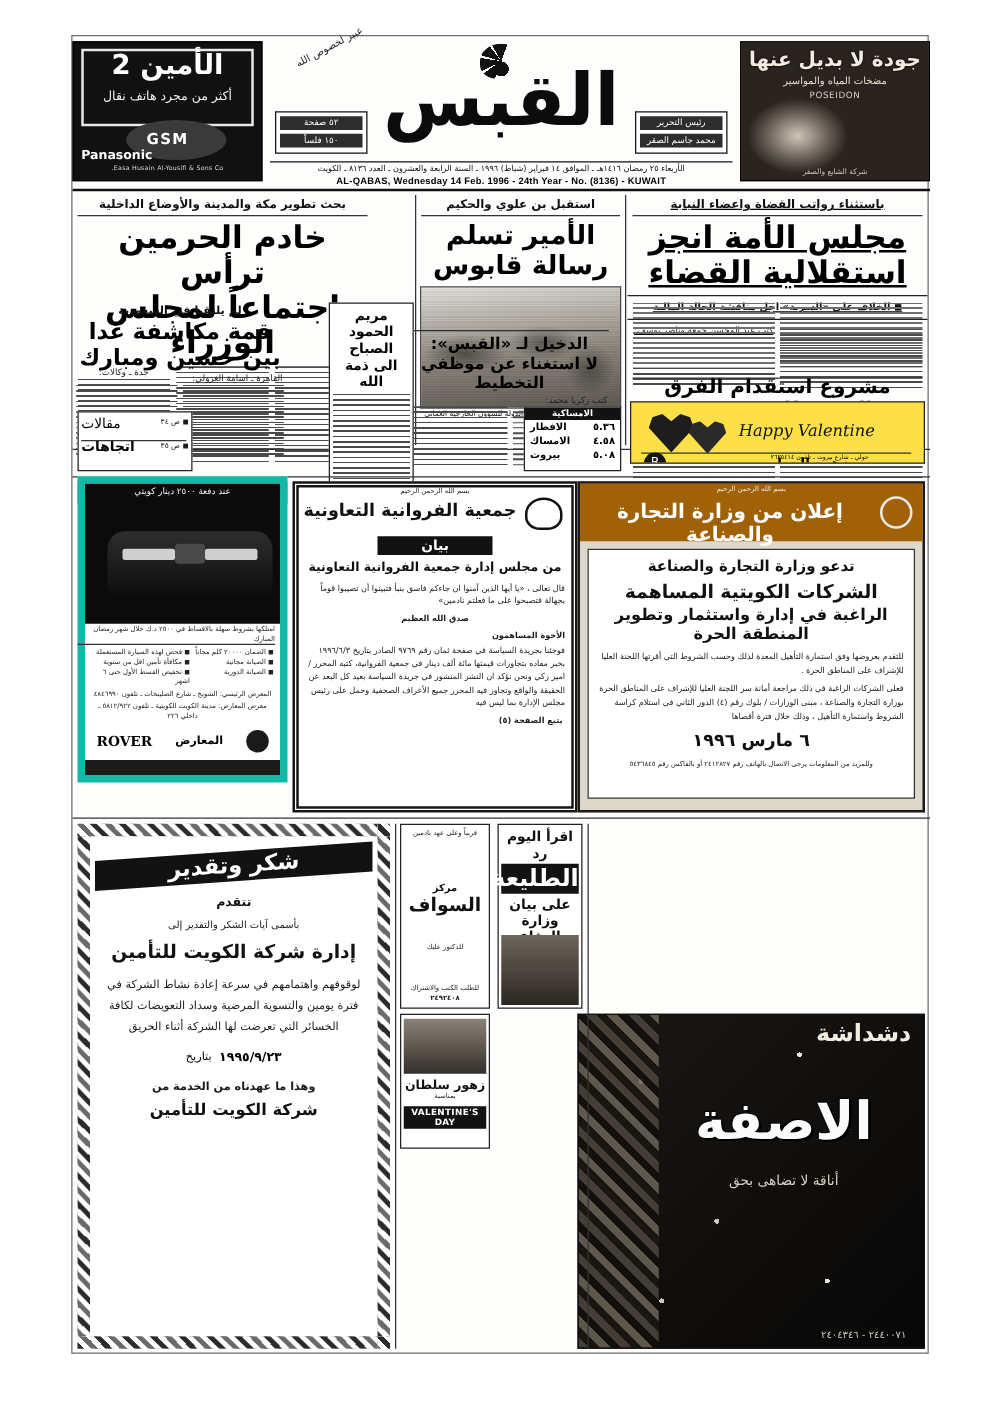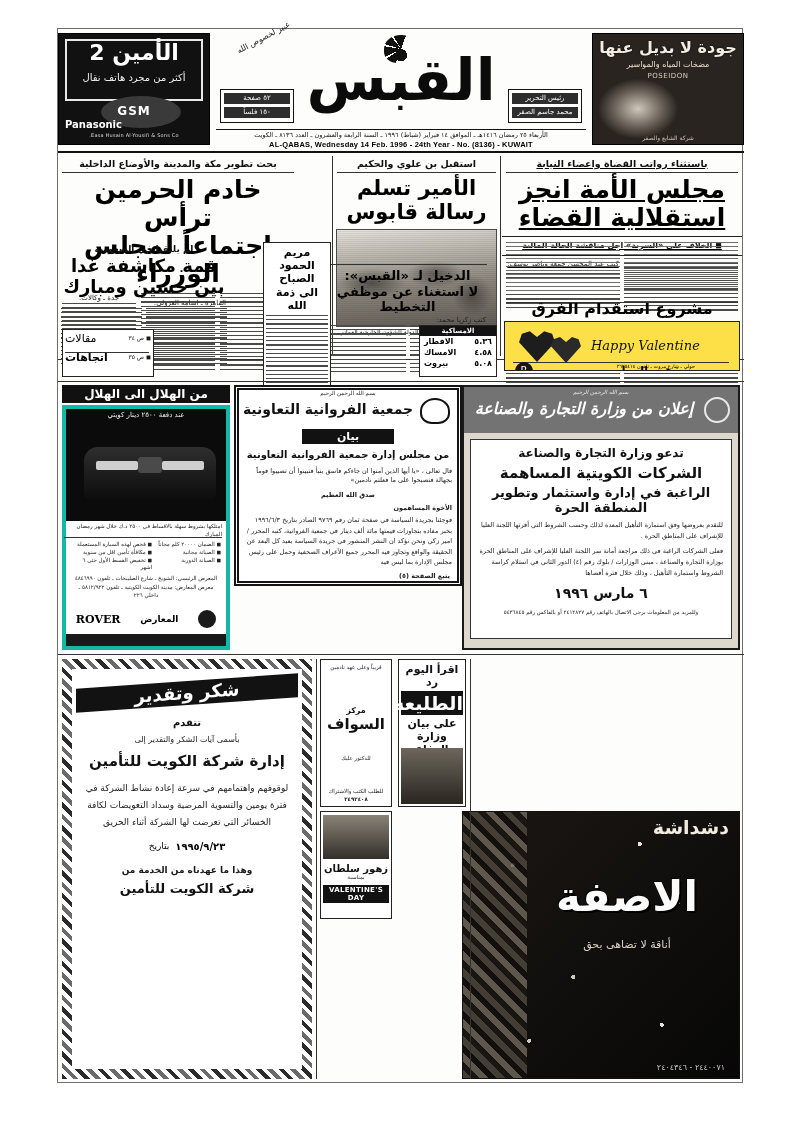--- a/index.html
+++ b/index.html
@@ -419,21 +419,21 @@
       <div style="position:absolute; right:44px; bottom:1px; font-size:5px;">حولي ـ شارع بيروت ـ تلفون ٢٦٢٥٤١٤</div>
       <div style="position:absolute; left:10px; top:40px; width:18px; height:18px; border-radius:50%;
                   background:#141414; color:#fff; font-size:10px; text-align:center; line-height:18px;">R</div>
     </div>
 
     <div class="hdivider" style="left:0; top:352px; width:686px;"></div>
 
     <div style="position:absolute; left:4px; top:356px; width:168px; height:18px; background:#111; color:#fff;
                 text-align:center; font-size:12px; font-weight:bold; line-height:18px;">من الهلال الى الهلال</div>
 
-    <div style="position:absolute; left:4px; top:376px; width:168px; height:245px; border:4px solid #14b8a6; background:#fff;">
+    <div style="position:absolute; left:4px; top:352px; width:168px; height:245px; border:6px solid #14b8a6; background:#fff;">
       <div style="position:relative; height:112px; background:#0b0b0b; overflow:hidden;">
         <div style="position:absolute; left:6px; top:2px; right:6px; font-size:7px; color:#f0f0f0; text-align:center;">عند دفعة ٢٥٠٠ دينار كويتي</div>
         <div style="position:absolute; left:18px; top:38px; width:132px; height:52px; border-radius:14px 14px 6px 6px;
                     background:linear-gradient(#2e2e2e,#0d0d0d);"></div>
         <div style="position:absolute; left:30px; top:52px; width:42px; height:9px; background:#cfcfcf; border-radius:2px;"></div>
         <div style="position:absolute; left:96px; top:52px; width:42px; height:9px; background:#cfcfcf; border-radius:2px;"></div>
         <div style="position:absolute; left:72px; top:48px; width:24px; height:16px; background:#4a4a4a; border-radius:3px;"></div>
       </div>
       <div class="tinytext" style="padding:2px 4px 1px 4px; text-align:right;">امتلكها بشروط سهلة بالاقساط في ٢٥٠٠ د.ك خلال شهر رمضان المبارك</div>
       <div class="hdivider" style="left:4px; right:4px; top:128px; width:158px;"></div>
@@ -452,38 +452,38 @@
       <div class="tinytext" style="padding:1px 5px; text-align:center;">المعرض الرئيسي: الشويخ ـ شارع الصليبخات ـ تلفون ٤٨٤٦٩٩٠</div>
       <div class="tinytext" style="padding:0 5px 2px 5px; text-align:center;">معرض المعارض: مدينة الكويت الكويتية ـ تلفون ٥٨١٢/٩٢٢ ـ داخلي ٢٢٦</div>
       <div style="position:absolute; left:0; right:0; bottom:18px; display:flex; justify-content:space-around; align-items:center;">
         <div style="width:18px; height:18px; border-radius:50%; background:#1a1a1a;"></div>
         <div style="font-size:9px; font-weight:bold;">المعارض</div>
         <div style="font-size:11px; font-weight:bold; font-family:'DejaVu Serif', serif; direction:ltr;">ROVER</div>
       </div>
       <div style="position:absolute; left:0; right:0; bottom:0; height:12px; background:#1a1a1a;"></div>
     </div>
 
-    <div class="ad-border" style="position:absolute; left:176px; top:356px; width:228px; height:201px;">
+    <div class="ad-border" style="position:absolute; left:176px; top:356px; width:228px; height:265px;">
       <div class="tinytext" style="padding-top:3px;">بسم الله الرحمن الرحيم</div>
       <div style="position:relative; height:30px;">
         <div style="position:absolute; right:10px; top:0; width:30px; height:26px; border-radius:50% 50% 40% 40%;
                     border:2px solid #111;"></div>
         <div class="arabic-ad-title" style="position:absolute; left:6px; right:46px; top:3px; font-size:14px;">جمعية الفروانية التعاونية</div>
       </div>
       <div class="blackbar" style="margin:1px 66px 2px 66px; font-size:11px; padding:1px 0;">بيان</div>
       <div class="arabic-ad-title" style="font-size:10px; padding:3px 4px;">من مجلس إدارة جمعية الفروانية التعاونية</div>
       <div class="smalltext" style="padding:4px 8px; text-align:right;">قال تعالى ، «يا أيها الذين آمنوا ان جاءكم فاسق بنبأ فتبينوا أن تصيبوا قوماً بجهالة فتصبحوا على ما فعلتم نادمين»</div>
       <div class="smalltext" style="font-weight:bold; padding:1px;">صدق الله العظيم</div>
       <div class="smalltext" style="font-weight:bold; text-align:right; padding:3px 8px 1px 8px;">الأخوة المساهمون</div>
       <div class="smalltext" style="padding:1px 8px; text-align:right; line-height:1.6;">فوجئنا بجريدة السياسة في صفحة ثمان رقم ٩٧٦٩ الصادر بتاريخ ١٩٩٦/٦/٣ بخبر مفاده بتجاوزات قيمتها مائة ألف دينار في جمعية الفروانية، كتبه المحرر / امير زكي ونحن نؤكد ان النشر المنشور في جريدة السياسة بعيد كل البعد عن الحقيقة والواقع وتجاوز فيه المحرر جميع الأعراف الصحفية وحمل على رئيس مجلس الإدارة بما ليس فيه</div>
       <div class="smalltext" style="font-weight:bold; text-align:right; padding:4px 10px;">يتبع الصفحة (٥)</div>
     </div>
 
     <div style="position:absolute; right:2px; top:356px; width:278px; height:265px; border:2px solid #1a1a1a; background:#ddd7cc;">
-      <div style="position:relative; height:46px; background:#737373;font-style:italic;">
+      <div style="position:relative; height:46px; background:#a16207;">
         <div class="tinytext" style="color:#e9e9e9; padding-top:2px;">بسم الله الرحمن الرحيم</div>
         <div style="position:absolute; right:8px; top:10px; width:26px; height:26px; border-radius:50%;
                     border:2px solid #e9e9e9;"></div>
         <div style="position:absolute; left:6px; right:40px; top:12px; text-align:center; color:#fff;
                     font-size:16px; font-weight:bold;">إعلان من وزارة التجارة والصناعة</div>
       </div>
       <div style="margin:6px; background:#fff; border:1px solid #333; height:200px; padding:6px 8px;">
         <div class="arabic-ad-title" style="font-size:12px; padding-bottom:4px;">تدعو وزارة التجارة والصناعة</div>
         <div class="arabic-ad-title" style="font-size:15px; padding-bottom:3px;">الشركات الكويتية المساهمة</div>
         <div class="arabic-ad-title" style="font-size:13px; padding-bottom:5px;">الراغبة في إدارة واستثمار وتطوير المنطقة الحرة</div>

